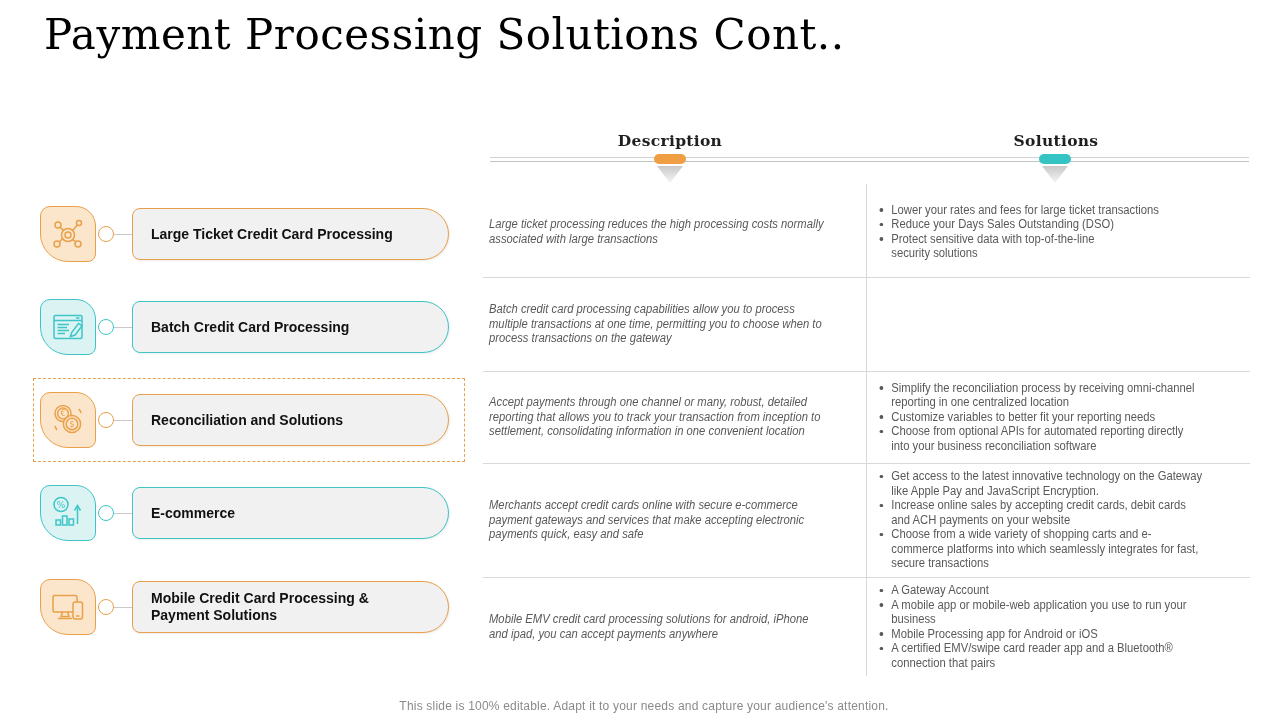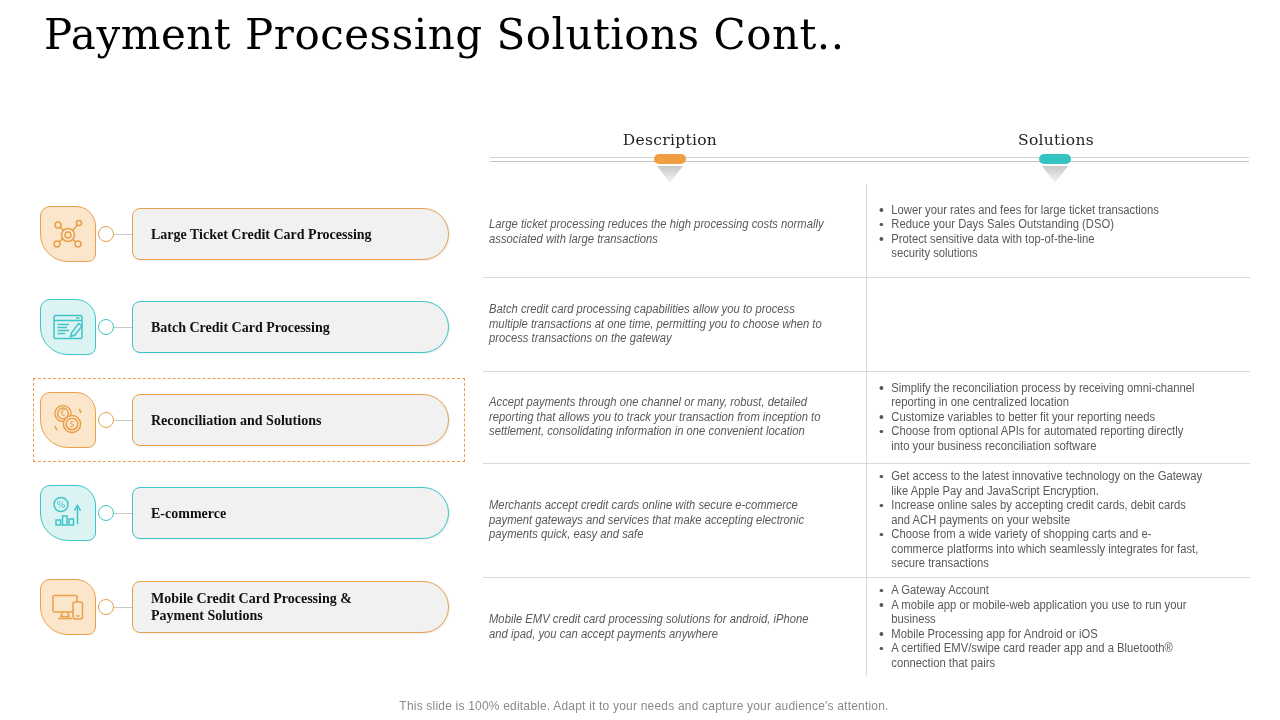--- a/index.html
+++ b/index.html
@@ -5,21 +5,21 @@
   html,body{margin:0;padding:0;}
   body{width:1280px;height:720px;background:#ffffff;font-family:"Liberation Sans",sans-serif;overflow:hidden;}
   .slide{position:relative;width:1280px;height:720px;background:#ffffff;}
 
   
   .title{position:absolute;left:44px;top:10px;font-family:"DejaVu Serif","Liberation Serif",serif;
          font-size:42px;color:#000;letter-spacing:0.5px;white-space:nowrap;}
 
   
   .col-header{position:absolute;top:131px;width:160px;text-align:center;
-              font-family:"DejaVu Serif","Liberation Serif",serif;font-weight:normal;
+              font-family:"DejaVu Serif","Liberation Serif",serif;font-weight:bold;
               font-size:15.5px;color:#1f1f1f;letter-spacing:0.3px;}
   .col-header.desc{left:590px;}
   .col-header.sol{left:976px;}
 
   .header-line{position:absolute;left:490px;top:157px;width:759px;height:3px;
                border-top:1px solid #d2d2d2;border-bottom:1px solid #c3c3c3;background:#fff;}
   .marker{position:absolute;top:154px;width:32px;height:10px;border-radius:5px;}
   .marker.orange{left:654px;background:#EF9E43;}
   .marker.teal{left:1039px;background:#35C4C4;}
   .tri{position:absolute;top:166px;width:26px;height:17px;
@@ -40,21 +40,21 @@
   .teal-row .icon-box{background:#DCF3F4;border:1.2px solid #3DC5C7;}
   .conn-circle{width:14px;height:14px;border-radius:50%;background:#fff;margin-left:2px;flex:0 0 14px;box-sizing:content-box;}
   .orange-row .conn-circle{border:1.5px solid #E9A04B;}
   .teal-row .conn-circle{border:1.5px solid #3DC5C7;}
   .conn-line{width:18px;height:1px;background:#c9c9c9;flex:0 0 18px;}
   .pill{width:317px;height:52px;box-sizing:border-box;background:#F1F1F2;
         border-radius:8px 26px 26px 8px;display:flex;align-items:center;
         padding-left:18px;box-shadow:1px 1px 2px rgba(0,0,0,0.07);}
   .orange-row .pill{border:1px solid #E9A04B;}
   .teal-row .pill{border:1px solid #3DC5C7;text-align:center;}
-  .pill span{font-family:Liberation Serif, serif;font-weight:bold;
+  .pill span{font-family:Liberation Sans, sans-serif;font-weight:bold;
              font-size:14px;color:#111;line-height:17px;white-space:pre-line;}
 
   .selection-outline{position:absolute;left:33px;top:378px;width:432px;height:84px;
                      border:1px dashed #E9A04B;box-sizing:border-box;}
 
   
   .desc-cell{position:absolute;left:489px;width:375px;display:flex;align-items:center;font-style:italic;}
   .sol-cell{position:absolute;left:876px;width:374px;display:flex;align-items:center;}
   .cell-text{font-size:12.5px;line-height:14.5px;color:#595959;width:420px;
              transform:scaleX(0.9);transform-origin:0 50%;margin:0;white-space:pre-line;}

